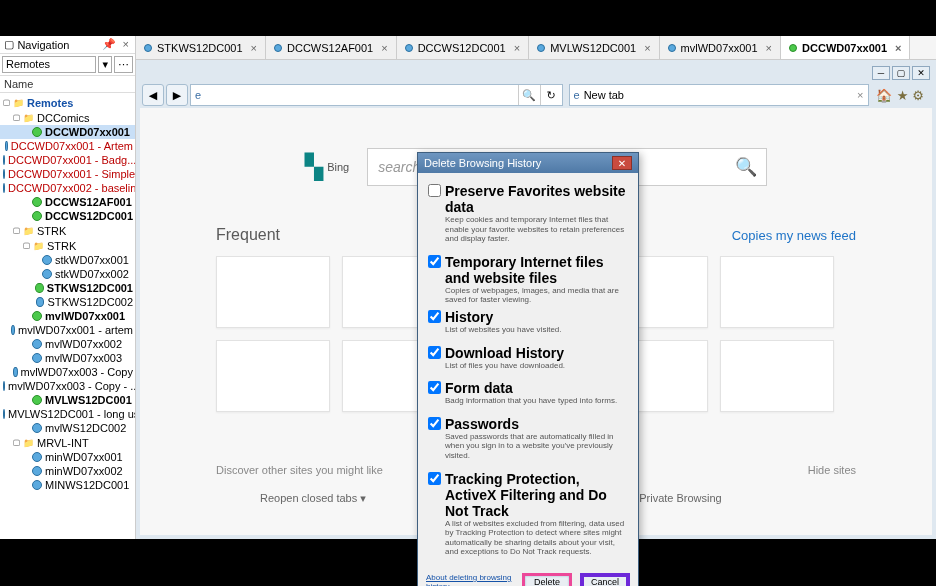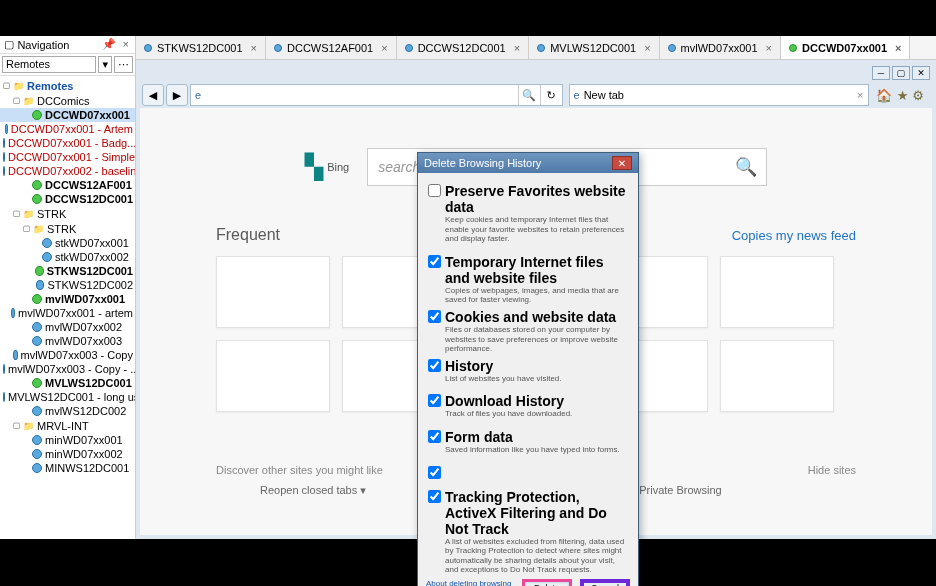--- a/index.html
+++ b/index.html
@@ -64,21 +64,21 @@
 .bing-search-btn { width: 40px; height: 100%; display: flex; align-items: center; justify-content: center; font-size: 18px; color: #333; cursor: pointer; }
 
 .freq-section { width: 640px; margin-top: 40px; }
 .freq-head-row { display: flex; justify-content: space-between; align-items: center; margin-bottom: 12px; }
 .freq-title { font-size: 16px; font-weight: 300; color: #5a5a5a; }
 .news-link { color: #1f74c7; font-size: 13px; cursor: pointer; }
 .tile-row { display: flex; gap: 12px; margin-bottom: 12px; }
 .tile { width: 114px; height: 72px; background: #fff; border: 1px solid #e2e2e2; box-shadow: 0 1px 2px rgba(0,0,0,0.05); }
 
 .bottom-links { width: 640px; margin-top: 40px; }
-.discover { font-size: 11px; color: #888; margin-bottom: 8px; display: flex; justify-content: space-between; }
+.discover { font-size: 11px; color: #888; margin-bottom: 16px; display: flex; justify-content: space-between; }
 .bottom-actions { display: flex; gap: 16px; font-size: 11px; }
 .bottom-actions a { color: #666; cursor: pointer; padding-left: 44px; }
 .bottom-actions a.disabled { color: #bbb; }
 
 
 .dialog { position: absolute; left: 417px; top: 152px; width: 222px; background: #f0f0f0; border: 1px solid #3f5f7f; box-shadow: 2px 2px 8px rgba(0,0,0,0.3); }
 .dialog-title { background: linear-gradient(#6e96c0, #4f79a6); color: #fff; padding: 3px 6px; display: flex; justify-content: space-between; align-items: center; font-size: 11px; }
 .dialog-close { background: #c94b3f; color: #fff; width: 20px; height: 14px; display: flex; align-items: center; justify-content: center; font-size: 10px; border: 1px solid #8a3028; cursor: pointer; }
 .dialog-body { padding: 8px 4px; max-height: 400px; }
 .opt { display: flex; align-items: flex-start; padding: 2px 6px; gap: 4px; }
@@ -103,20 +103,21 @@
       <div class="nav-header-controls">
         <span>📌</span>
         <span>×</span>
       </div>
     </div>
     <div class="nav-dropdown">
       <div class="nav-dropdown-select">Remotes</div>
       <div class="nav-dropdown-btn">▾</div>
       <div class="nav-dropdown-btn">⋯</div>
     </div>
+    <div class="nav-column">Name</div>
     <div class="tree" id="nav-tree">
         <div class="tree-node">
           <span class="tree-indent" style="width: 0px;"></span>
           <span class="tree-toggle">▢</span>
           <span class="tree-icon folder-icon">📁</span>
           <span class="tree-label bold blue">Remotes</span>
         </div>
         <div class="tree-node">
           <span class="tree-indent" style="width: 10px;"></span>
           <span class="tree-toggle">▢</span>
@@ -412,50 +413,47 @@
       <div class="opt">
         <input type="checkbox" checked="" style="">
         <div class="opt-txt">
           <div class="opt-title">Temporary Internet files and website files</div>
           <div class="opt-desc">Copies of webpages, images, and media that are saved for faster viewing.</div>
         </div>
       </div>
       <div class="opt">
         <input type="checkbox" checked="" style="">
         <div class="opt-txt">
-          <div class="opt-title">Cookies and website data</div>
-          <div class="opt-desc">Files or databases stored on your computer by websites to save preferences or improve website performance.</div>
-        </div>
-      </div>
-      <div class="opt">
-        <input type="checkbox" checked="" style="">
-        <div class="opt-txt">
           <div class="opt-title">History</div>
           <div class="opt-desc">List of websites you have visited.</div>
         </div>
       </div>
       <div style="height: 6px;"></div>
       <div class="opt">
         <input type="checkbox" checked="" style="">
         <div class="opt-txt">
           <div class="opt-title">Download History</div>
-          <div class="opt-desc">Track of files you have downloaded.</div>
+          <div class="opt-desc">List of files you have downloaded.</div>
         </div>
       </div>
       <div style="height: 6px;"></div>
       <div class="opt">
         <input type="checkbox" checked="" style="">
         <div class="opt-txt">
           <div class="opt-title">Form data</div>
-          <div class="opt-desc">Saved information like you have typed into forms.</div>
+          <div class="opt-desc">Badg information that you have typed into forms.</div>
         </div>
       </div>
       <div style="height: 6px;"></div>
       <div class="opt">
         <input type="checkbox" checked="" style="">
+        <div class="opt-txt">
+          <div class="opt-title">Passwords</div>
+          <div class="opt-desc">Saved passwords that are automatically filled in when you sign in to a website you've previously visited.</div>
+        </div>
       </div>
       <div style="height: 6px;"></div>
       <div class="opt">
         <input type="checkbox" checked="" style="">
         <div class="opt-txt">
           <div class="opt-title">Tracking Protection, ActiveX Filtering and Do Not Track</div>
           <div class="opt-desc">A list of websites excluded from filtering, data used by Tracking Protection to detect where sites might automatically be sharing details about your visit, and exceptions to Do Not Track requests.</div>
         </div>
       </div>
     </div>

